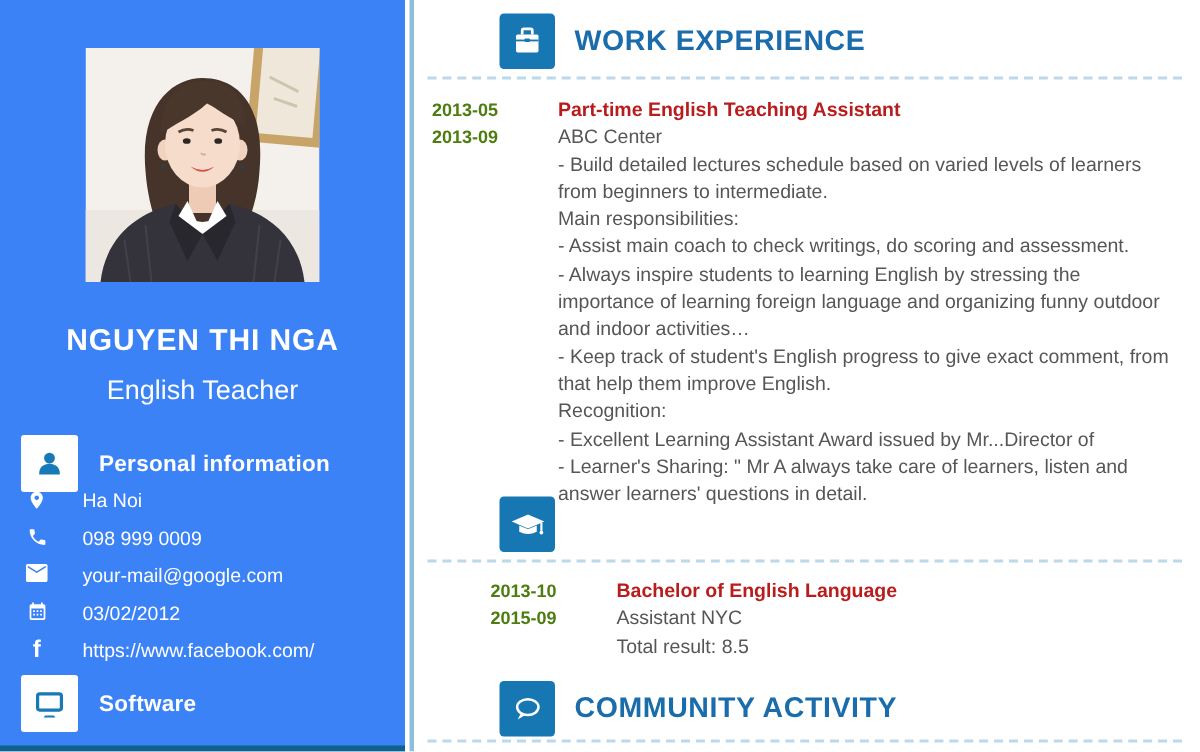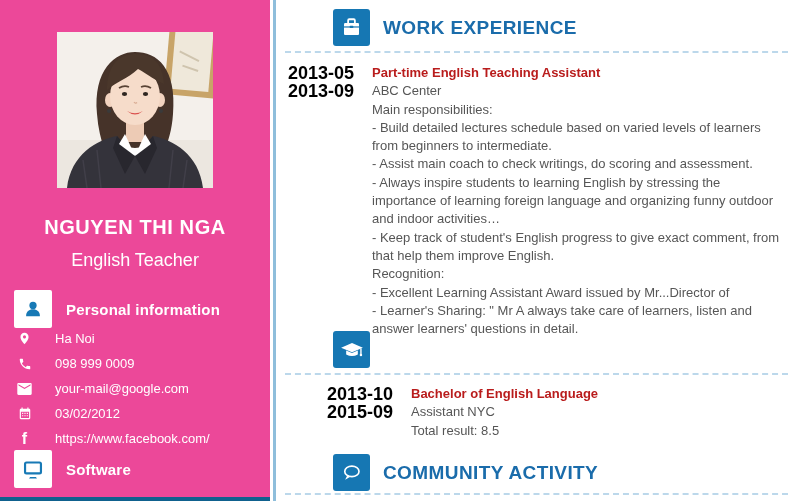--- a/index.html
+++ b/index.html
@@ -1,33 +1,33 @@
 <!DOCTYPE html>
 <html><head>
 <meta charset="utf-8">
 <style>
   * { margin:0; padding:0; box-sizing:border-box; }
   body { font-family:"Liberation Sans", sans-serif; background:#fff; }
   .page { position:relative; width:800px; height:501px; background:#fff; overflow:hidden; }
 
   
-  .sidebar { position:absolute; left:0; top:0; width:270px; height:501px; background:#ec4899; color:#fff; }
+  .sidebar { position:absolute; left:0; top:0; width:270px; height:501px; background:#3b82f6; color:#fff; }
   .sidebar-bottom-strip { position:absolute; left:0; bottom:0; width:100%; height:4px; background:#0f618e; }
   .photo { position:absolute; left:57px; top:32px; width:156px; height:156px; display:block; }
   .name { position:absolute; top:216px; left:0; width:100%; text-align:center; font-size:20px; font-weight:bold; letter-spacing:.6px; }
   .role { position:absolute; top:250px; left:0; width:100%; text-align:center; font-size:18px; }
 
   .sb-header { position:absolute; left:14px; display:flex; align-items:center; gap:14px; }
   .sb-header.personal { top:290px; }
   .sb-header.software { top:450px; }
   .sb-header .white-sq { width:38px; height:38px; background:#fff; border-radius:2px; display:flex; align-items:center; justify-content:center; flex:0 0 auto; }
   .sb-header .label { font-size:15px; font-weight:bold; letter-spacing:.2px; }
 
   .info-list { position:absolute; left:16px; top:326px; width:246px; }
-  .info-row { height:25px; display:flex; align-items:center; font-size:13px; }
+  .info-row { height:25px; display:flex; font-size:13px; }
   .info-row .ic { width:17px; display:flex; justify-content:center; flex:0 0 auto; }
   .info-row .txt { margin-left:22px; white-space:nowrap; }
   .fb-glyph { font-weight:bold; font-size:16px; line-height:1; }
 
   
   .vline { position:absolute; left:273px; top:0; width:3px; height:501px; background:#8ebedb; }
 
   
   .content { position:absolute; left:276px; top:0; width:524px; height:501px; color:#565656; }
   .sec-header { position:absolute; left:9px; display:flex; align-items:center; gap:13px;padding-left:48px; }
@@ -35,21 +35,21 @@
   .sec-title { font-size:19px; font-weight:bold; color:#1a6cab; letter-spacing:.4px; }
   .dash { position:absolute; left:9px; right:12px; border-top:2px dashed #bcd8eb; }
 
   .h-work { top:9px; }  .d-work { top:51px; }
   .h-edu  { top:331px; } .d-edu { top:373px; }
   .h-comm { top:454px; } .d-comm { top:493px; }
 
   .entry { position:absolute; left:12px; display:flex; }
   .e-work { top:64px; }
   .e-edu  { top:385px;margin-left:39px; }
-  .dates { width:84px; flex:0 0 auto; font-weight:bold; color:#000000; font-size:18px; line-height:18.3px; }
+  .dates { width:84px; flex:0 0 auto; font-weight:bold; color:#4d7c0f; font-size:12px; line-height:18.3px; }
   .elines { width:409px; font-size:13px; line-height:18.3px; color:#565656; }
   .elines .etitle { font-weight:bold; color:#b91c1c; }
 </style>
 </head>
 <body>
 
 <div class="page">
 
   <div class="sidebar">
 
@@ -169,22 +169,22 @@
     <div class="dash d-work"></div>
 
     <div class="entry e-work">
       <div class="dates">
         <div>2013-05</div>
         <div>2013-09</div>
       </div>
       <div class="elines">
         <div class="etitle">Part-time English Teaching Assistant</div>
         <div>ABC Center</div>
+        <div>- Build detailed lectures schedule based on varied levels of learners from beginners to intermediate.</div>
         <div>Main responsibilities:</div>
-        <div>- Build detailed lectures schedule based on varied levels of learners from beginners to intermediate.</div>
         <div>- Assist main coach to check writings, do scoring and assessment.</div>
         <div>- Always inspire students to learning English by stressing the importance of learning foreign language and organizing funny outdoor and indoor activities…</div>
         <div>- Keep track of student's English progress to give exact comment, from that help them improve English.</div>
         <div>Recognition:</div>
         <div>- Excellent Learning Assistant Award issued by Mr...Director of</div>
         <div>- Learner's Sharing: " Mr A always take care of learners, listen and answer learners' questions in detail.</div>
       </div>
     </div>
 
     <div class="sec-header h-edu">

